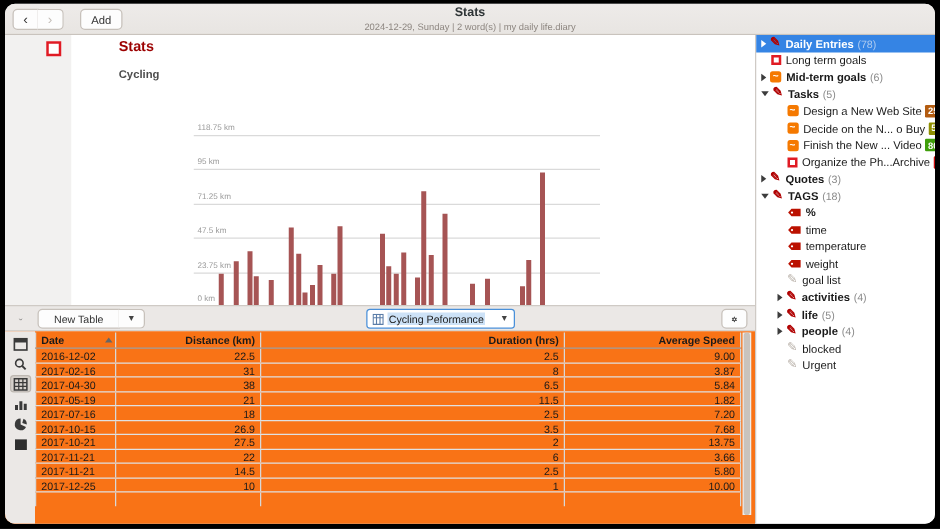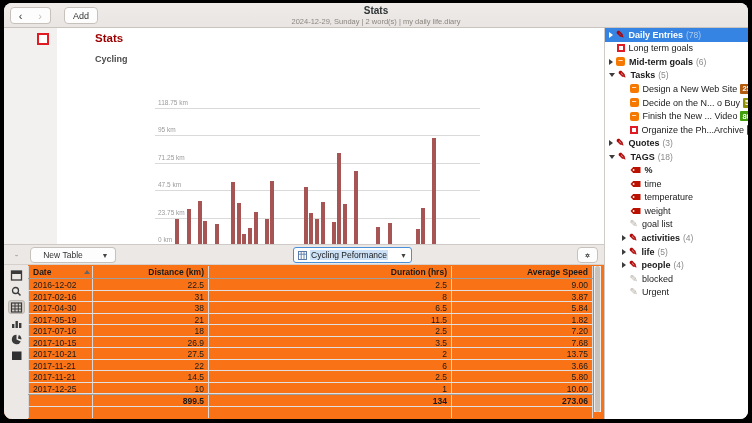--- a/index.html
+++ b/index.html
@@ -339,26 +339,20 @@
           <div class="tcell c1">14.5</div>
           <div class="tcell c2">2.5</div>
           <div class="tcell c3">5.80</div>
         </div>
         <div class="trow">
           <div class="tcell c0">2017-12-25</div>
           <div class="tcell c1">10</div>
           <div class="tcell c2">1</div>
           <div class="tcell c3">10.00</div>
         </div>
-        <div class="trow totals">
-          <div class="tcell c0"></div>
-          <div class="tcell c1">899.5</div>
-          <div class="tcell c2">134</div>
-          <div class="tcell c3">273.06</div>
-        </div>
         <div class="trow filler">
           <div class="tcell c0"></div>
           <div class="tcell c1"></div>
           <div class="tcell c2"></div>
           <div class="tcell c3"></div>
         </div>
       </div>
     <div id="table-scrollbar">
       <div id="table-scroll-thumb"></div>
     </div>

